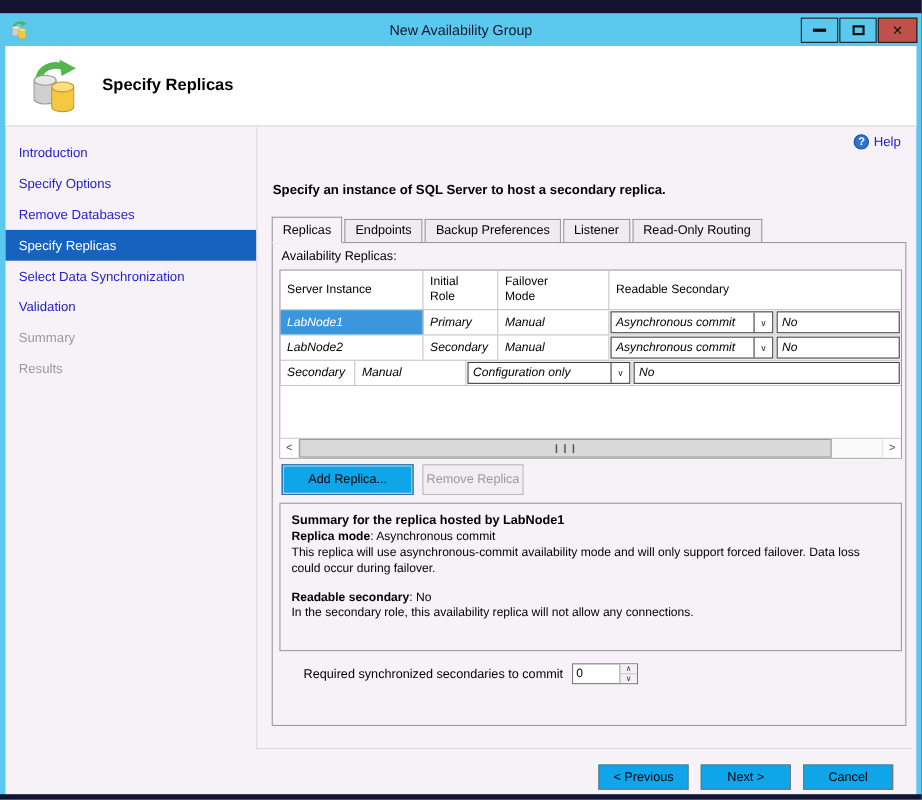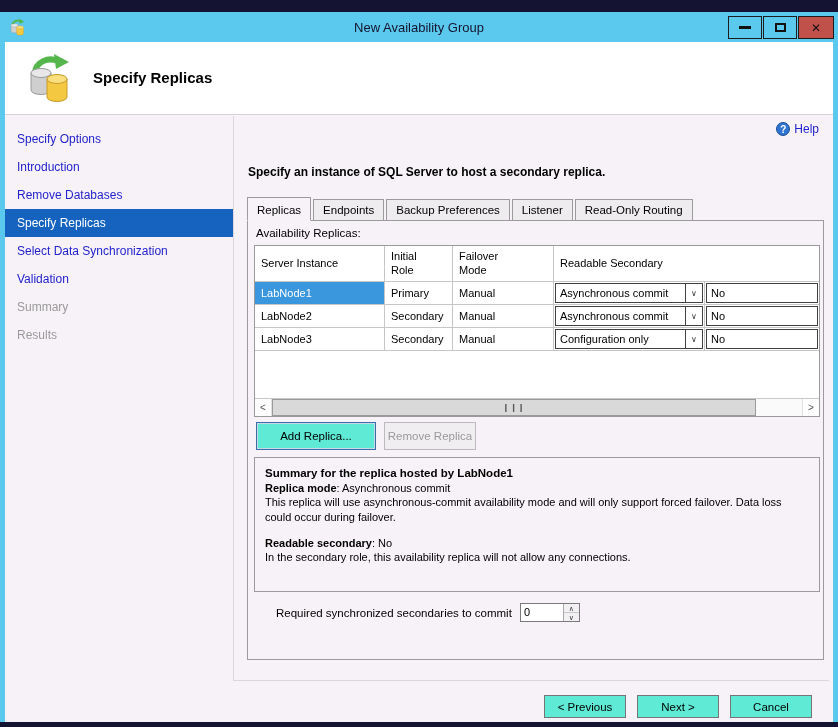--- a/index.html
+++ b/index.html
@@ -55,36 +55,36 @@
   .g-hcell { font-size:11px; color:#000; border-right:1px solid #c6c6c6; display:flex; align-items:center; padding-left:6px; overflow:hidden; }
   .g-hcell span { white-space:normal; line-height:1.25; }
   .c0 { width:130px; flex:0 0 auto; }
   .c1 { width:68px; flex:0 0 auto; }
   .c2 { width:101px; flex:0 0 auto; }
   .c3 { width:151px; flex:0 0 auto; }
   .c4 { flex:1 1 auto; border-right:none !important; }
   .c1 span { width:42px; } .c2 span { width:58px; }
   .c4 span, .c0 span, .c3 span { white-space:nowrap; }
   .g-row { display:flex; height:23px; border-bottom:1px solid #c6c6c6; flex:0 0 auto; }
-  .g-cell { font-size:11px; color:#000; border-right:1px solid #c6c6c6; display:flex; align-items:center; padding-left:6px; overflow:hidden; white-space:nowrap; }
+  .g-cell { font-size:11px; color:#000; border-right:1px solid #c6c6c6; display:flex; align-items:center; padding-left:6px; overflow:hidden; white-space:nowrap;font-style:italic; }
   .g-cell.sel { background:#3a96dd; color:#fff; }
   .g-cell.combo-cell, .g-cell.ro-cell { padding:1px; }
   .combo { flex:1; height:100%; border:1px solid #414141; background:#fff; display:flex; align-items:center; overflow:hidden; }
   .combo-text { flex:1; padding-left:4px; font-size:11px; white-space:nowrap; overflow:hidden; }
   .combo-arrow { flex:0 0 17px; height:100%; border-left:1px solid #414141; display:flex; align-items:center; justify-content:center; font-size:8px; color:#333; }
   .g-fill { flex:1 1 auto; background:#fff; }
   .g-hscroll { flex:0 0 18px; border-top:1px solid #c8c8c8; background:#fbfafb; display:flex; align-items:stretch; }
   .sb-arrow { flex:0 0 17px; display:flex; align-items:center; justify-content:center; font-size:10px; color:#555; background:#fdfdfd; }
   .sb-arrow.left { border-right:1px solid #e0e0e0; }
   .sb-arrow.right { border-left:1px solid #e0e0e0; margin-left:auto; }
   .sb-thumb { flex:0 0 484px; background:#d9d9d9; border:1px solid #9a9a9a; display:flex; align-items:center; justify-content:center; }
   .sb-grip { font-size:8px; color:#555; letter-spacing:1px; line-height:1; }
 
   
-  .btn { font-size:11.5px; color:#000; background:#5eead4; border:1px solid #757575; display:flex; align-items:center; justify-content:center; cursor:pointer; }
+  .btn { font-size:11.5px; color:#000; background:#0ea5e9; border:1px solid #757575; display:flex; align-items:center; justify-content:center; cursor:pointer; }
   .add-btn { position:absolute; left:8px; top:201px; width:120px; height:28px; border:1px solid #3a6ea5; box-shadow:inset 0 0 0 1px #c9d8ea; }
   .remove-btn { position:absolute; left:136px; top:201px; width:92px; height:28px; background:#f1eef1; border:1px solid #bcbabc; color:#9a9a9a; }
 
   
   .summary { position:absolute; left:6px; top:236px; width:566px; height:135px; border:1px solid #9b9b9b; padding:8px 10px; font-size:11px; color:#000; line-height:1.3; }
   .summary .t { font-weight:bold; font-size:11.5px; }
   .summary .lbl { font-weight:bold; }
   .summary .block { margin-bottom:12px; }
 
   
@@ -149,22 +149,22 @@
         </g>
         <g>
           <path d="M20 27 v18 a10 4.5 0 0 0 20 0 v-18" fill="#f5c842" stroke="#c89a28"></path>
           <ellipse cx="30" cy="27" rx="10" ry="4.5" fill="#fadf7e" stroke="#c89a28"></ellipse>
         </g>
       </svg>
       <span class="hdr-title">Specify Replicas</span>
     </div>
 
     <div class="sidebar">
+      <div class="nav-item">Introduction</div>
       <div class="nav-item">Specify Options</div>
-      <div class="nav-item">Introduction</div>
       <div class="nav-item">Remove Databases</div>
       <div class="nav-item selected">Specify Replicas</div>
       <div class="nav-item">Select Data Synchronization</div>
       <div class="nav-item">Validation</div>
       <div class="nav-item disabled">Summary</div>
       <div class="nav-item disabled">Results</div>
     </div>
     <div class="divider-v"></div>
 
     <div class="main">
@@ -229,21 +229,20 @@
               </div>
             </div>
             <div class="g-cell c4 ro-cell">
               <div class="combo">
                 <span class="combo-text">No</span>
               </div>
             </div>
           </div>
 
           <div class="g-row">
-            <div class="g-cell c0">LabNode3</div>
             <div class="g-cell c1">Secondary</div>
             <div class="g-cell c2">Manual</div>
             <div class="g-cell c3 combo-cell">
               <div class="combo">
                 <span class="combo-text">Configuration only</span>
                 <span class="combo-arrow">∨</span>
               </div>
             </div>
             <div class="g-cell c4 ro-cell">
               <div class="combo">

